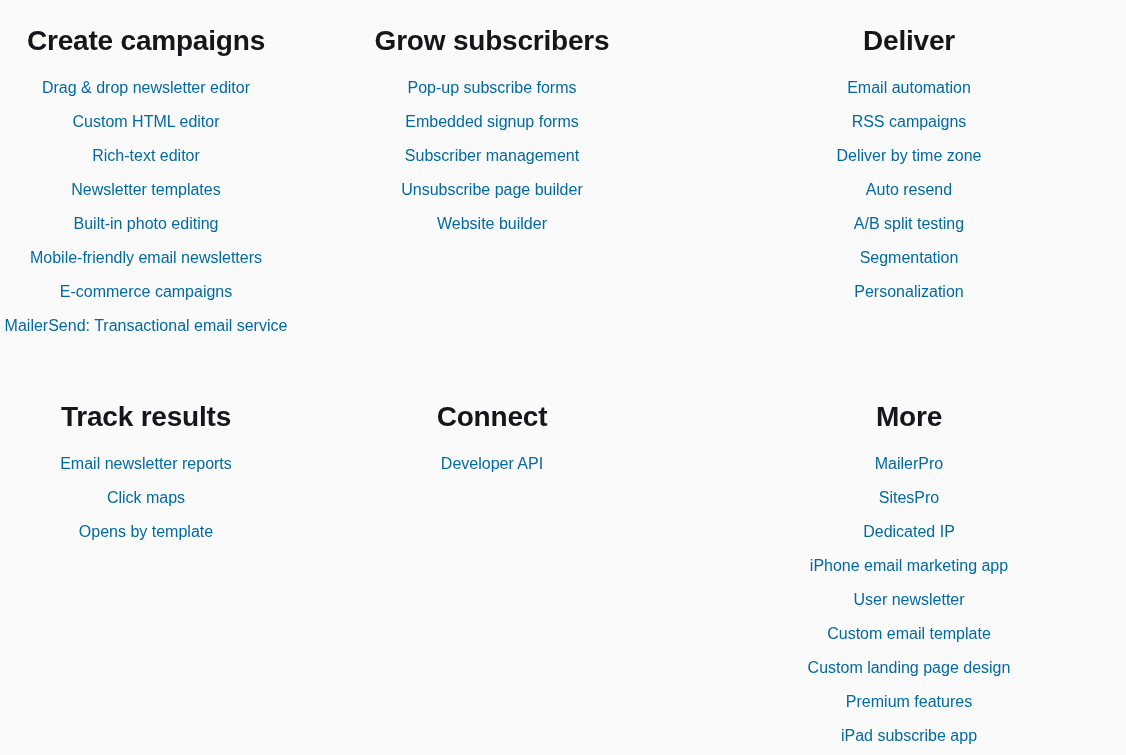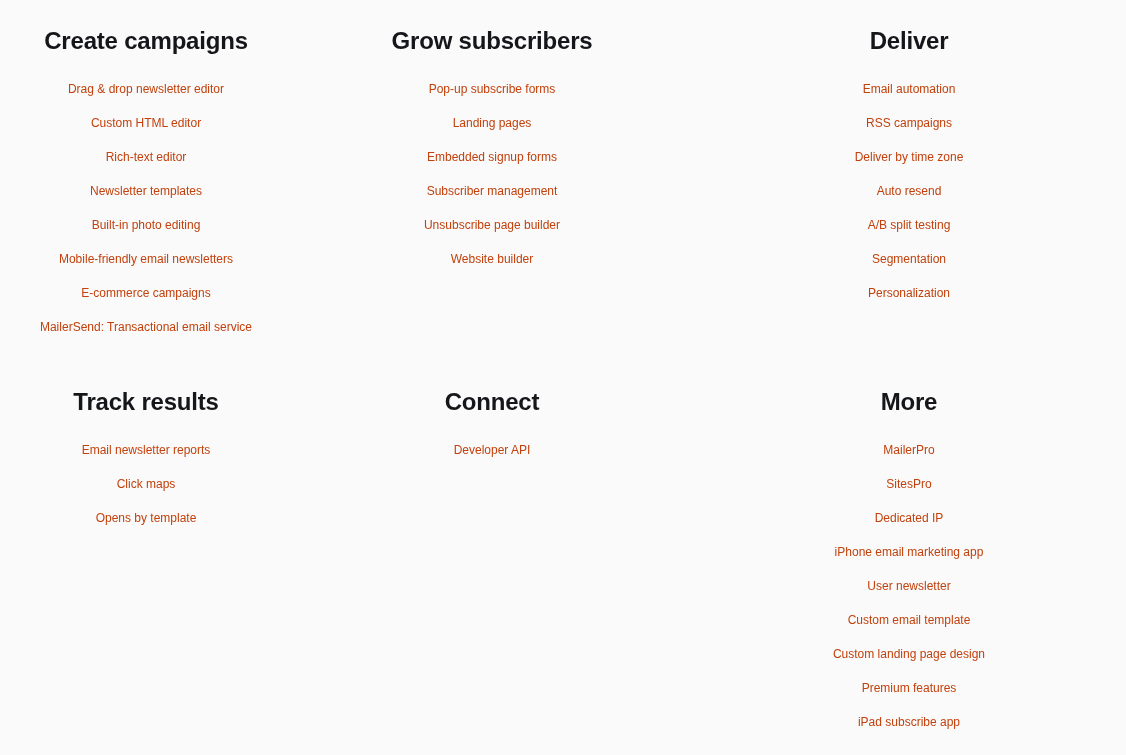--- a/index.html
+++ b/index.html
@@ -16,52 +16,52 @@
   .sitemap {
     width: 1126px;
     box-sizing: border-box;
     padding-top: 26px;
   }
   .row {
     display: flex;
     width: 1126px;
   }
   .row.second {
-    margin-top: 0;
+    margin-top: 15px;
   }
   .col {
     width: 400px;
     box-sizing: border-box;
     text-align: center;
   }
   .col.col-1 { width: 292px; padding-left: 0; margin-left: 0; }
   .col.col-2 { width: 400px; }
   .col.col-3 { width: 434px; }
   .col-head {
-    font-size: 24px;
+    font-size: 28px;
     font-weight: bold;
     color: #15161a;
     letter-spacing: -0.2px;
     line-height: 30px;
     margin: 0 0 15px 0;
     white-space: nowrap;
   }
   .links {
     list-style: none;
     margin: 0;
     padding: 0;
   }
   .links li {
     height: 34px;
     line-height: 34px;
     white-space: nowrap;
   }
   .links a {
-    font-size: 12px;
-    color: #c2410c;
+    font-size: 16px;
+    color: #0369a1;
     text-decoration: none;
     line-height: 34px;
   }
   
   .band-1 { height: 361px; }
 </style>
 </head>
 <body>
 
 <div class="sitemap">
@@ -79,21 +79,20 @@
         <li><a href="#">Mobile-friendly email newsletters</a></li>
         <li><a href="#">E-commerce campaigns</a></li>
         <li><a href="#">MailerSend: Transactional email service</a></li>
       </ul>
     </div>
 
     <div class="col col-2">
       <h3 class="col-head">Grow subscribers</h3>
       <ul class="links">
         <li><a href="#">Pop-up subscribe forms</a></li>
-        <li><a href="#">Landing pages</a></li>
         <li><a href="#">Embedded signup forms</a></li>
         <li><a href="#">Subscriber management</a></li>
         <li><a href="#">Unsubscribe page builder</a></li>
         <li><a href="#">Website builder</a></li>
       </ul>
     </div>
 
     <div class="col col-3">
       <h3 class="col-head">Deliver</h3>
       <ul class="links">

